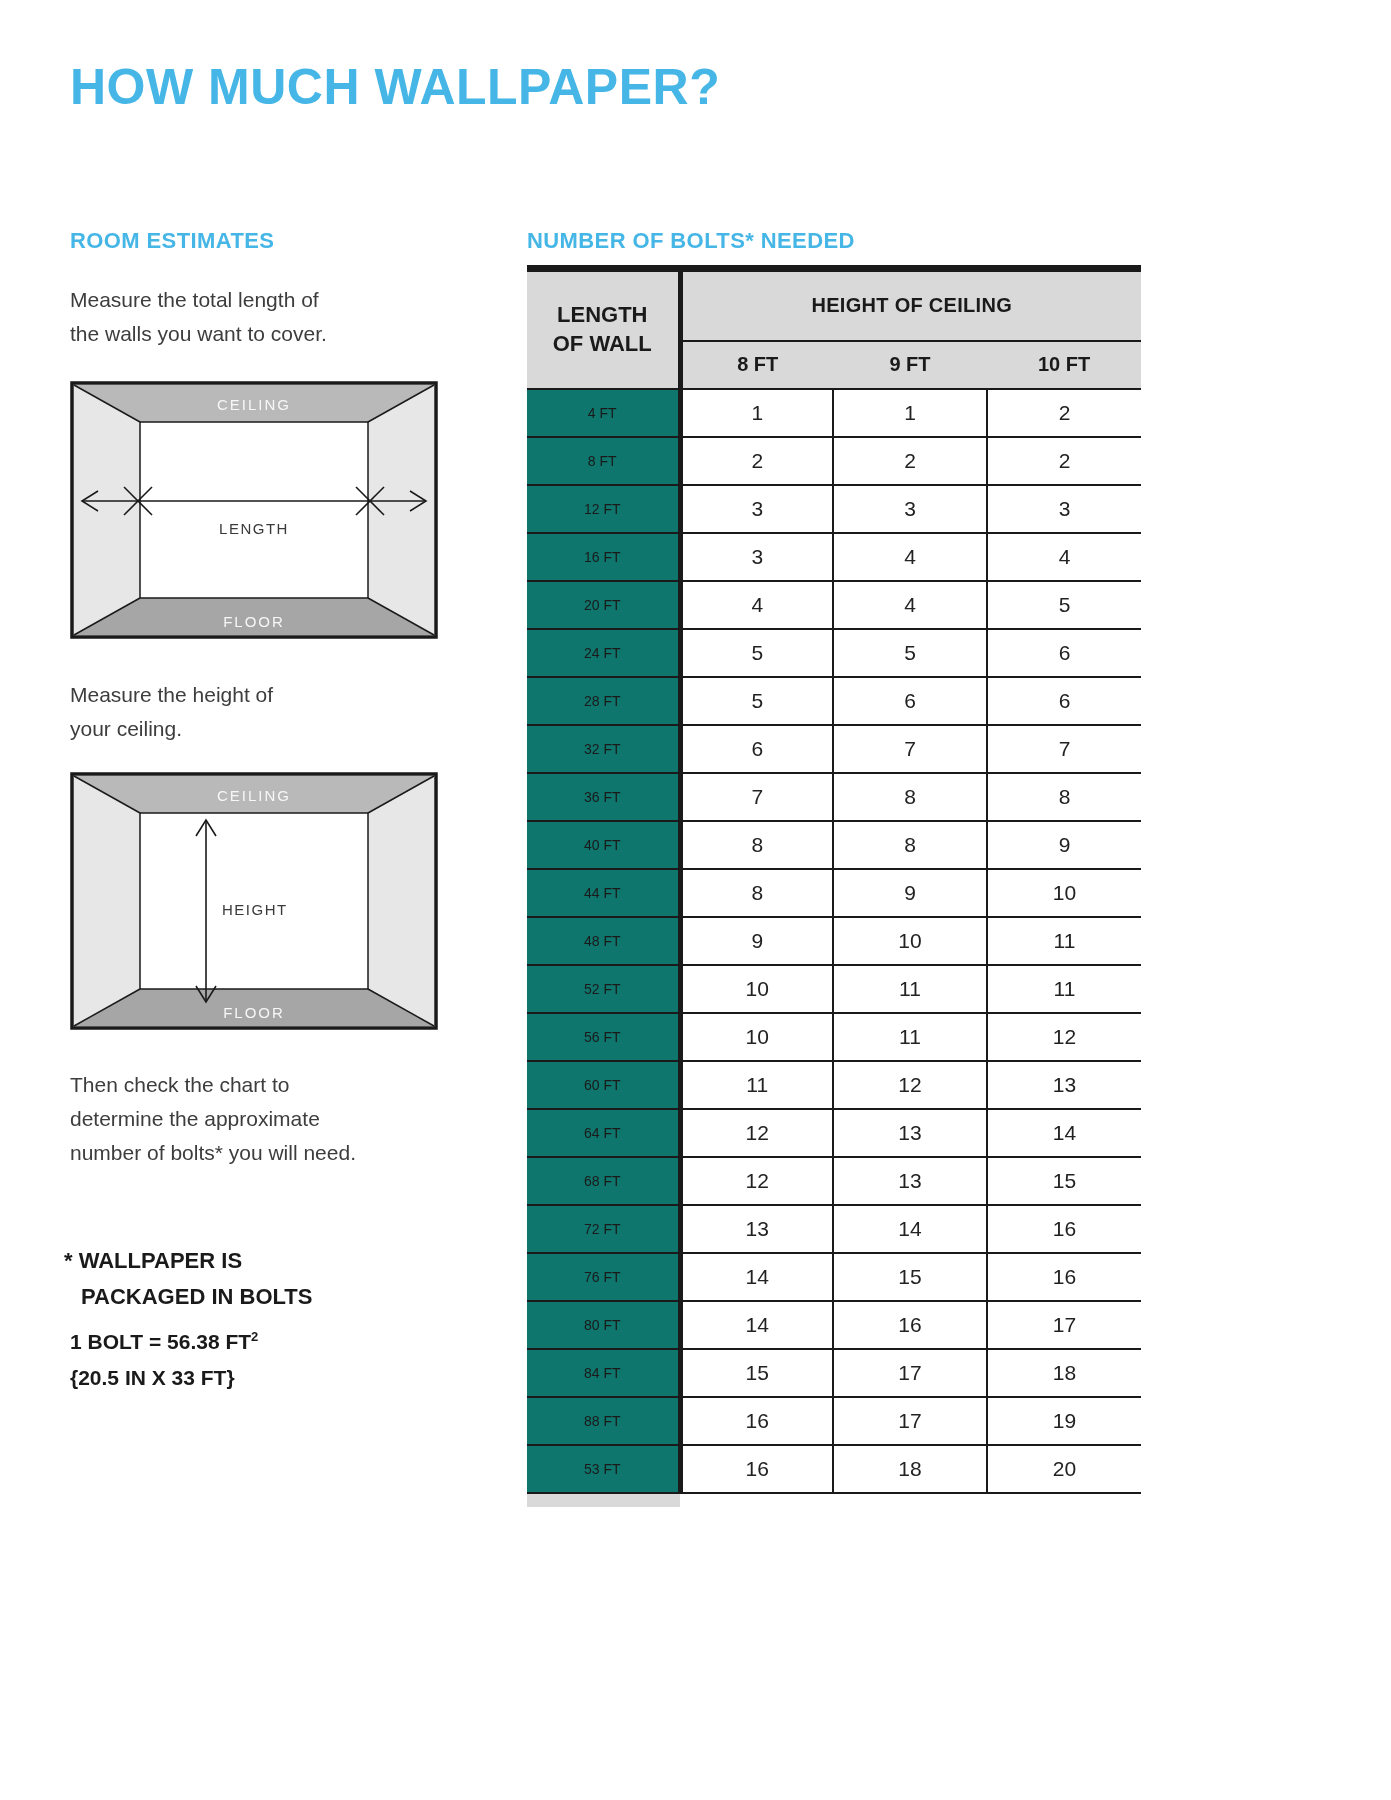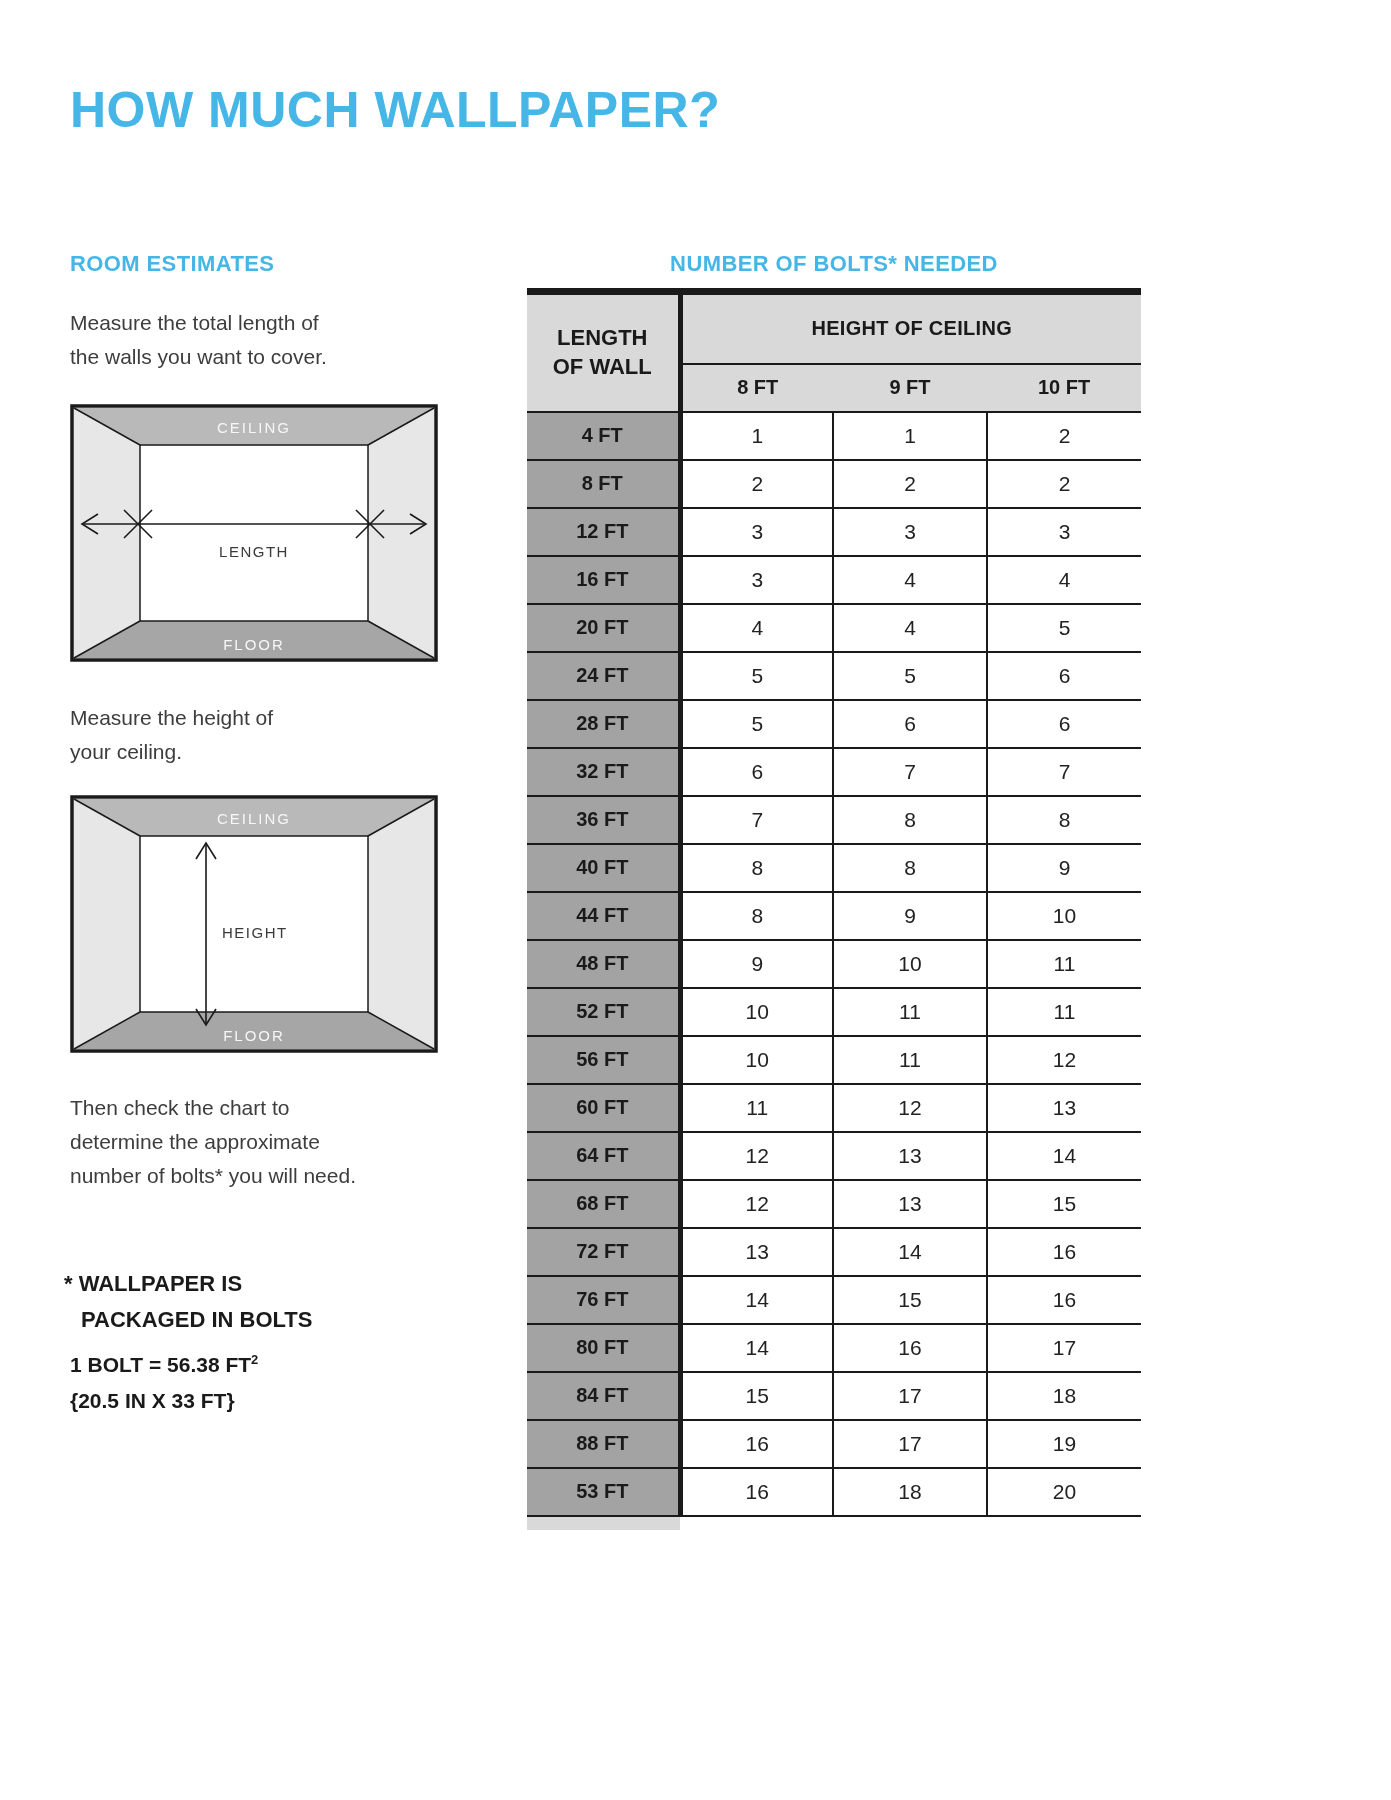--- a/index.html
+++ b/index.html
@@ -4,21 +4,20 @@
 <style>
   * { margin:0; padding:0; box-sizing:border-box; }
   html,body { background:#ffffff; }
   .page {
     position:relative;
     width:1391px; height:1600px;
     background:#ffffff;
     font-family:"Liberation Sans","DejaVu Sans",sans-serif;
     color:#1a1a1a;
     overflow:hidden;
-    margin-top:23px;
   }
   .page-title {
     position:absolute; left:70px; top:58px;
     font-size:50px; font-weight:bold; letter-spacing:.5px;
     color:#45b6e5;
   }
   .section-head {
     font-size:22px; font-weight:bold; letter-spacing:.4px;
     color:#45b6e5;
   }
@@ -39,21 +38,21 @@
     font-size:22px; font-weight:bold; color:#1a1a1a; line-height:1.62;
   }
   .footnote .indent { padding-left:17px; }
   .boltspec {
     position:absolute; left:70px; top:1324px;
     font-size:21px; font-weight:bold; color:#1a1a1a; line-height:1.7;
   }
   .boltspec sup { font-size:13px; }
   .table-head {
     position:absolute; left:527px; top:228px; width:614px;
-    text-align:center;
+    text-align:left;
   }
   .table-wrap { position:absolute; left:527px; top:265px; width:614px; }
   table.bolts {
     border-collapse:collapse; table-layout:fixed; width:614px;
     border-top:7px solid #1a1a1a;
   }
   .bolts th, .bolts td { text-align:center; vertical-align:middle; }
   .bolts .corner {
     background:#d9d9d9;
     border-right:5px solid #1a1a1a; border-bottom:2px solid #1a1a1a;
@@ -62,21 +61,21 @@
   }
   .bolts .group {
     background:#d9d9d9; font-weight:bold; font-size:20px; color:#1a1a1a;
     height:72px; border-bottom:2px solid #1a1a1a; letter-spacing:.3px;
   }
   .bolts .sub {
     background:#d9d9d9; font-weight:bold; font-size:20px; color:#1a1a1a;
     height:48px; border-bottom:2px solid #1a1a1a;
   }
   .bolts .rowlabel {
-    background:#a3a3a3; font-weight:bold; font-size:20px; color:#1a1a1a;
+    background:#0f766e; font-weight:normal; font-size:14px; color:#1a1a1a;
     border-right:5px solid #1a1a1a; border-bottom:2px solid #1a1a1a;
     height:48px;
   }
   .bolts td.cell {
     background:#ffffff; font-size:21px; color:#222222;
     border-left:2px solid #1a1a1a; border-bottom:2px solid #1a1a1a;
     height:48px;
   }
   .table-stub { width:153px; height:13px; background:#d9d9d9; }
   svg text { font-family:"Liberation Sans","DejaVu Sans",sans-serif; }

